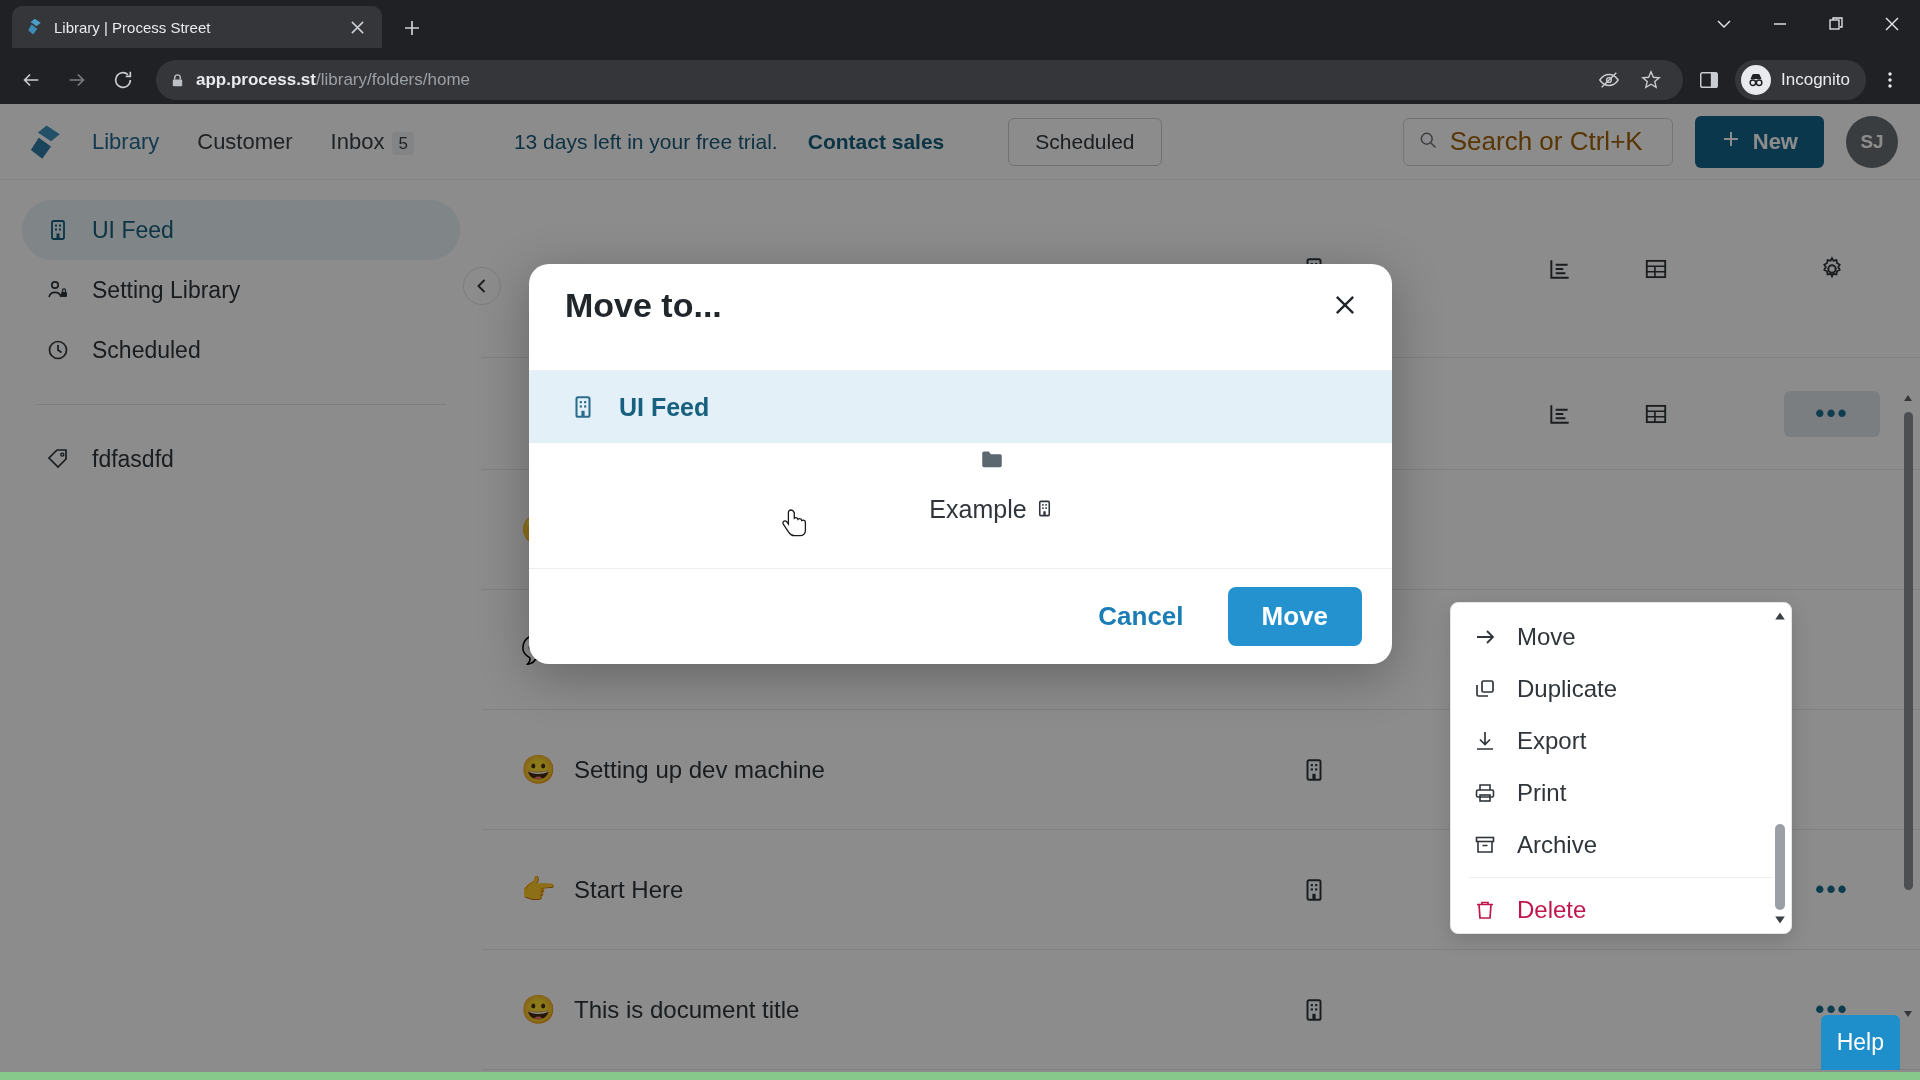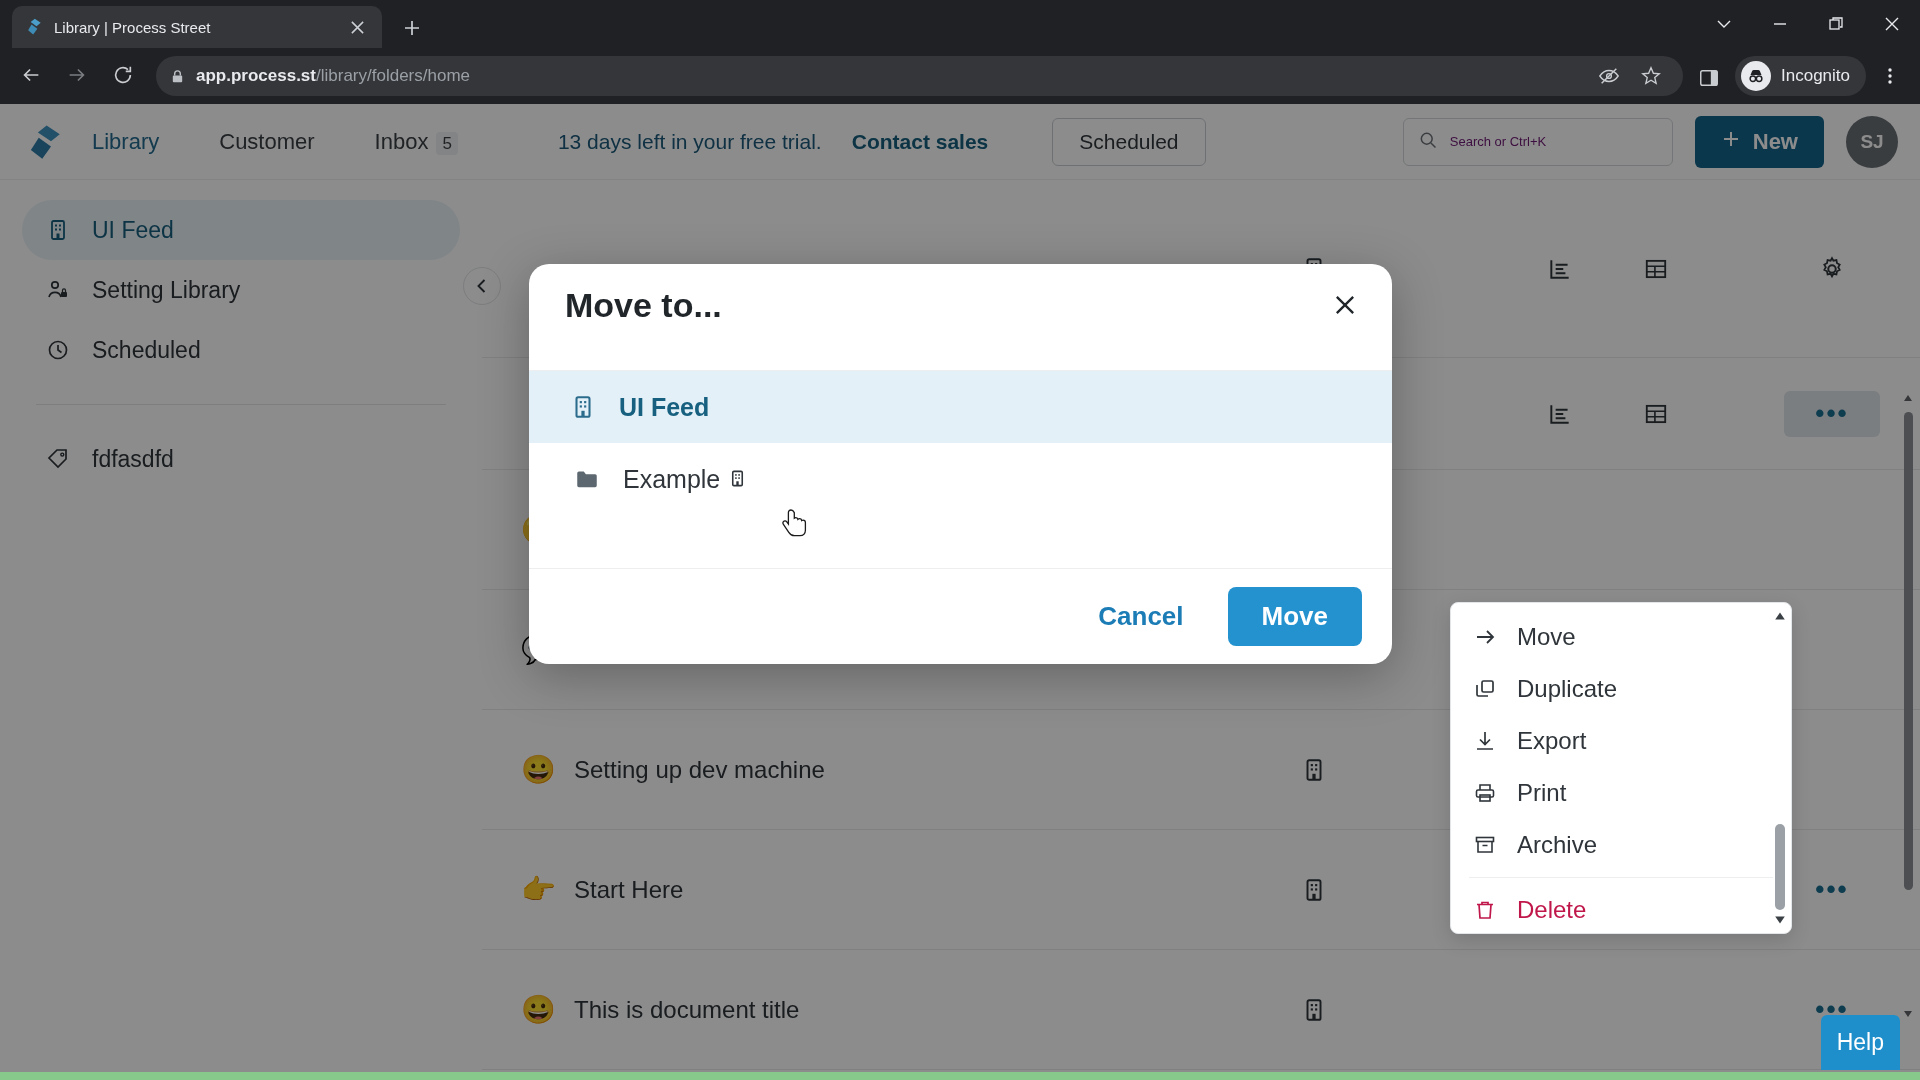--- a/index.html
+++ b/index.html
@@ -34,21 +34,21 @@
     color: #cdd1d5; border-radius: 50%;
   }
   .win-controls {
     position: absolute; right: 0; top: 0; height: 48px; display: flex; align-items: center;
   }
   .win-btn {
     width: 56px; height: 48px; display: flex; align-items: center; justify-content: center;
     color: #e8eaed;
   }
 
-  .toolbar { position: absolute; top: 40px; left: 0; right: 0; height: 56px; display: flex; align-items: flex-end; padding: 0 10px; }
+  .toolbar { position: absolute; top: 52px; left: 0; right: 0; height: 56px; display: flex; align-items: center; padding: 0 10px; }
   .nav-btn {
     width: 42px; height: 42px; border-radius: 50%; display: flex; align-items: center;
     justify-content: center; color: #c9ccd0; flex: 0 0 42px; margin-right: 4px;
   }
   .nav-btn.dim { color: #7a7d81; }
   .omnibox {
     flex: 1 1 auto; height: 40px; background: #35363a; border-radius: 20px;
     display: flex; align-items: center; padding: 0 14px; margin: 0 8px; gap: 10px;
     min-width: 0;
   }
@@ -65,40 +65,40 @@
   .incognito-label { color: #e8eaed; font-size: 17px; }
   .kebab { width: 40px; height: 40px; display:flex; align-items:center; justify-content:center; color:#e8eaed; margin-left: 4px;}
 
   
   .page { position: absolute; top: 104px; left: 0; width: 1920px; height: 976px; background: #fff; overflow: hidden; }
   .page-dim { position: absolute; inset: 0; background: rgba(0,0,0,0.45); z-index: 50; }
 
   .app-header { position: absolute; top: 0; left: 0; right: 0; height: 76px; background: #fff;
      display: flex; align-items: center; padding: 0 22px; gap: 0; border-bottom: 1px solid #eceef0; }
   .brand { width: 44px; height: 44px; margin-right: 26px; flex: 0 0 44px; display:flex; align-items:center; justify-content:center; }
-  .nav-links { display: flex; align-items: center; gap: 60px; }
+  .nav-links { display: flex; align-items: center; gap: 38px; }
   .nav-link { font-size: 22px; color: #3b4045; }
   .nav-link.active { color: #246b8f; }
   .inbox-badge { font-size: 17px; color: #3b4045; background: #eef0f2; padding: 2px 6px; border-radius: 4px; margin-left: 8px; }
 
   .trial-banner { margin-left: 100px; display: flex; align-items: center; gap: 30px; }
   .trial-text { font-size: 21px; color: #1c5a7a; }
   .trial-text b { font-weight: 400; }
   .trial-link { font-size: 21px; color: #17607f; font-weight: 700; }
   .subscribe-btn {
     margin-left: 34px; border: 1px solid #c9ced3; border-radius: 6px;
     height: 48px; padding: 0 26px; display: flex; align-items: center;
     font-size: 21px; color: #32383d; background: #fff;
   }
   .header-right { margin-left: auto; display: flex; align-items: center; gap: 22px; }
   .search-box {
     width: 270px; height: 48px; border: 1px solid #d2d6da; border-radius: 6px;
     display: flex; align-items: center; gap: 12px; padding: 0 14px; background: #fff;
   }
-  .search-placeholder { font-size: 13px; color: #701a75; }
+  .search-placeholder { font-size: 26px; color: #a16207; }
   .new-btn {
     background: #14658c; color: #fff; height: 52px; border-radius: 6px; padding: 0 26px;
     display: flex; align-items: center; gap: 12px; font-size: 22px; font-weight: 700;
   }
   .avatar {
     width: 52px; height: 52px; border-radius: 50%; background: #6a6f74; color: #fff;
     display: flex; align-items: center; justify-content: center; font-size: 19px; font-weight: 700;
   }
 
   
@@ -167,21 +167,21 @@
     position: absolute; left: 529px; top: 160px; width: 863px; height: 400px;
     background: #fff; border-radius: 20px; z-index: 80;
     box-shadow: 0 12px 50px rgba(0,0,0,.28); overflow: hidden; display: flex; flex-direction: column;
   }
   .modal-head { height: 106px; position: relative; flex: 0 0 106px; }
   .modal-title { position: absolute; left: 36px; top: 22px; font-size: 34px; font-weight: 700; color: #21262b; }
   .modal-close { position: absolute; right: 22px; top: 16px; width: 50px; height: 50px; display: flex; align-items: center; justify-content: center; color: #21262b; }
   .modal-body { flex: 1 1 auto; border-top: 1px solid #eceef0; }
   .tree-row { height: 72px; display: flex; align-items: center; padding: 0 0 0 38px; gap: 20px; }
   .tree-row.selected { background: #e3f0f8; }
-  .tree-row.child { padding-left: 42px; }
+  .tree-row.child { padding-left: 62px; flex-direction: column; }
   .tree-ico { width: 32px; flex: 0 0 32px; display: flex; align-items: center; justify-content: center; color: #2f353a; }
   .tree-row.selected .tree-ico { color: #2b6b8c; }
   .tree-label { font-size: 25px; color: #2f353a; }
   .tree-row.selected .tree-label { color: #17607f; font-weight: 700; }
   .tree-badge { margin-left: 8px; display: inline-flex; align-items: center; color: #2f353a; }
   .modal-foot {
     height: 96px; flex: 0 0 96px; border-top: 1px solid #eceef0; display: flex;
     align-items: center; justify-content: flex-end; gap: 26px; padding: 0 30px;
   }
   .btn-cancel { font-size: 26px; color: #1c7cb5; font-weight: 700; padding: 10px 18px; background: none; }

